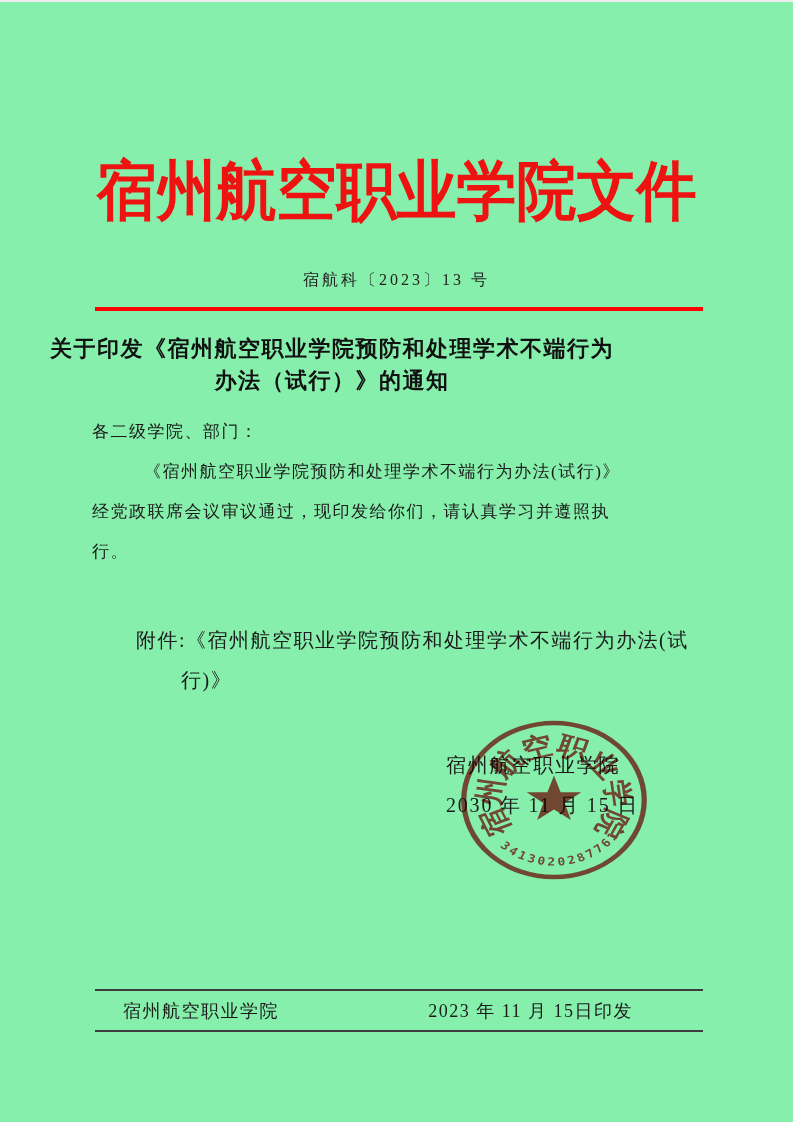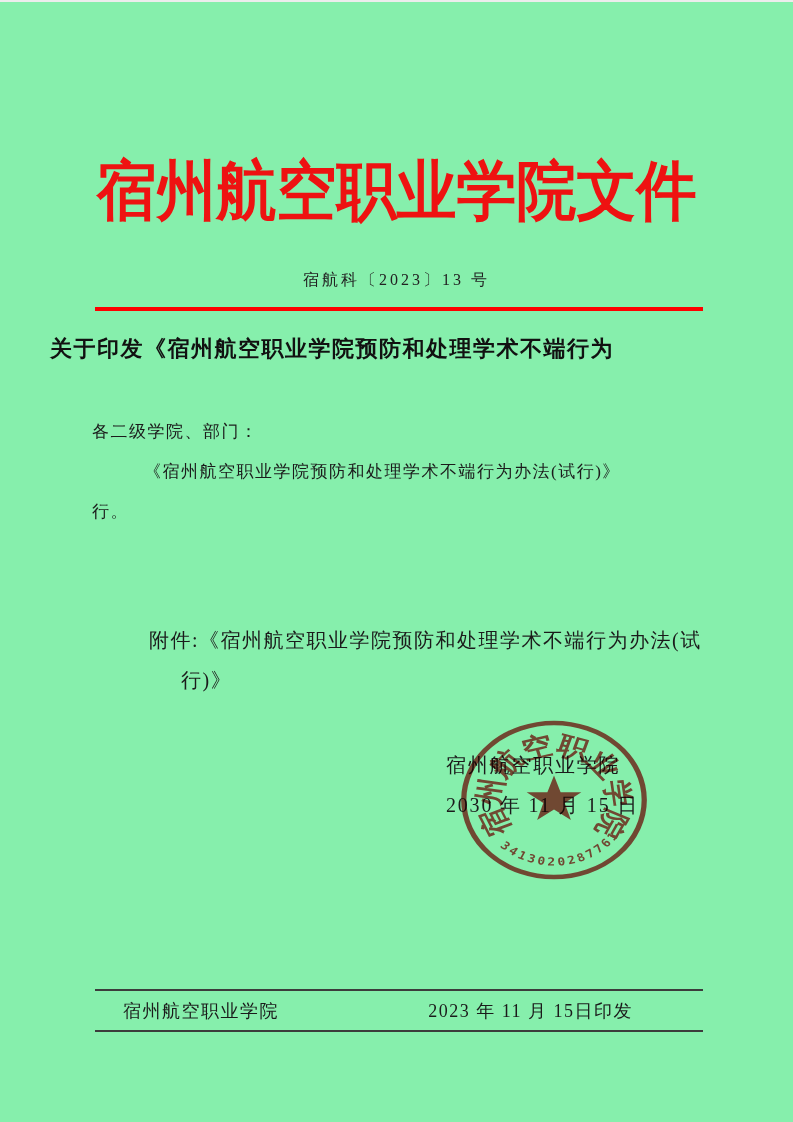--- a/index.html
+++ b/index.html
@@ -41,21 +41,21 @@
   .body-text {
     position:absolute; top:412px; left:92px; width:640px;
     font-size:17px; line-height:40px; letter-spacing:1.5px;
   }
   .body-text .line { white-space:nowrap; }
   .body-text .indent { margin-left:52px; }
   .attachment {
     position:absolute; top:620px; left:92px; width:640px;
     font-size:20px; line-height:40px; letter-spacing:1.5px;
   }
-  .attachment .att-line1 { margin-left:57px; white-space:nowrap; }
+  .attachment .att-line1 { margin-left:44px; white-space:nowrap; }
   .attachment .att-line2 { margin-left:89px; white-space:nowrap; }
   .signature {
     position:absolute; top:745px; left:446px;
     font-size:20px; line-height:40px; letter-spacing:1.8px;
     white-space:nowrap; z-index:1;
   }
   .seal {
     position:absolute; left:458px; top:718px; width:192px; height:164px;
     opacity:0.88; mix-blend-mode:multiply; z-index:2;
   }
@@ -75,25 +75,27 @@
   <div class="scan-top-edge"></div>
 
   <div class="header-title">宿州航空职业学院文件</div>
 
   <div class="doc-number">宿航科〔2023〕13 号</div>
 
   <div class="red-line"></div>
 
   <div class="notice-title">
     <div>关于印发《宿州航空职业学院预防和处理学术不端行为</div>
+    <div>办法（试行）》的通知</div>
   </div>
 
   <div class="body-text">
     <div class="line">各二级学院、部门：</div>
     <div class="line indent">《宿州航空职业学院预防和处理学术不端行为办法(试行)》</div>
+    <div class="line">经党政联席会议审议通过，现印发给你们，请认真学习并遵照执</div>
     <div class="line">行。</div>
   </div>
 
   <div class="attachment">
     <div class="att-line1">附件:《宿州航空职业学院预防和处理学术不端行为办法(试</div>
     <div class="att-line2">行)》</div>
   </div>
 
   <div class="signature">
     <div>宿州航空职业学院</div>

